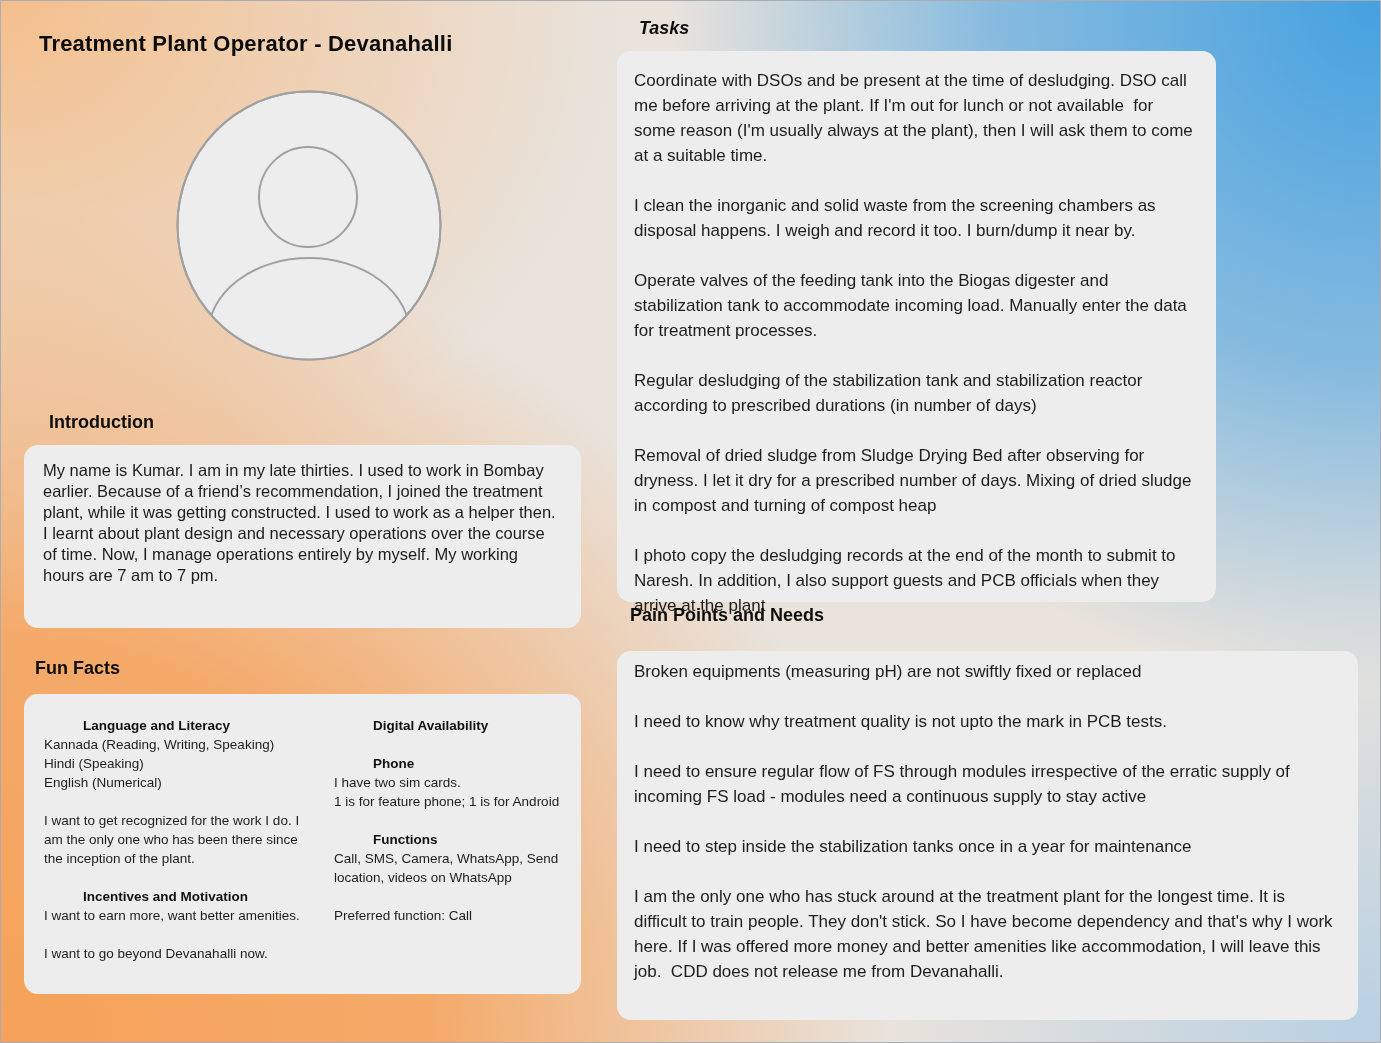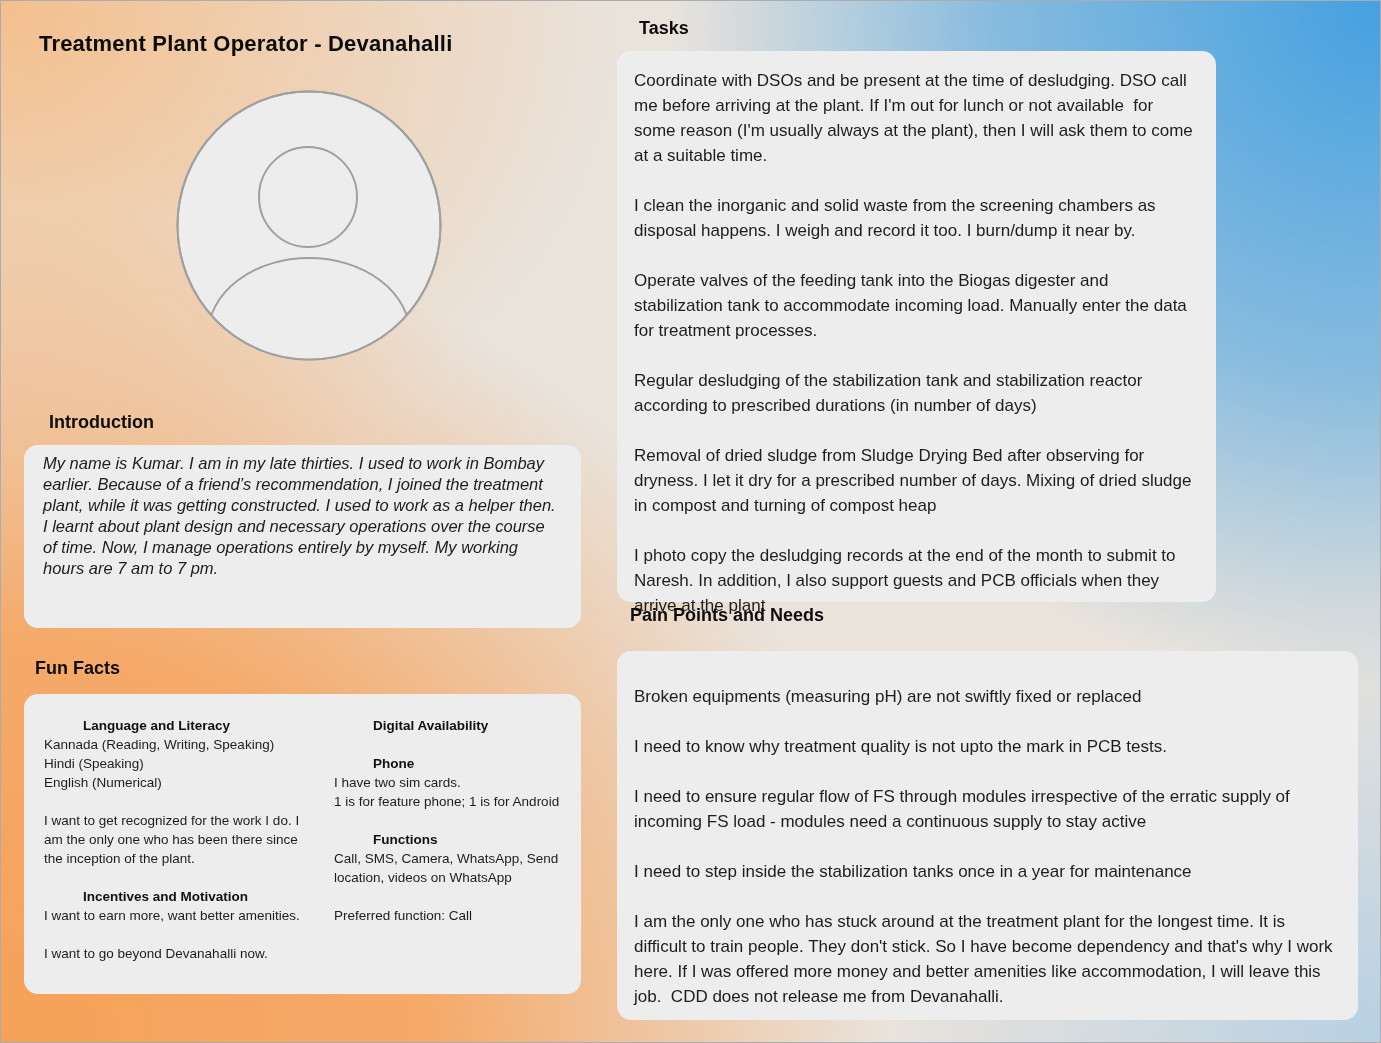--- a/index.html
+++ b/index.html
@@ -35,35 +35,34 @@
     width: 266px; height: 271px;
   }
   .section-heading {
     position: absolute;
     font-size: 18px;
     font-weight: bold;
     color: #0d0d0d;
   }
   .heading-intro  { left: 48px;  top: 411px; }
   .heading-fun    { left: 34px;  top: 657px; }
-  .heading-tasks  { left: 638px; top: 17px; }
+  .heading-tasks  { left: 638px; top: 17px; font-style: italic; }
   .heading-pain   { left: 629px; top: 604px; }
   .card {
     position: absolute;
     background: #ededee;
     border-radius: 14px;
     color: #1d1d1d;
   }
   .card-intro {
     left: 23px; top: 444px;
     width: 557px; height: 183px;
-    padding: 8px 19px;
+    padding: 15px 19px;
     font-size: 16.5px;
     line-height: 21px;
-    font-style: italic;
   }
   .card-fun {
     left: 23px; top: 693px;
     width: 557px; height: 300px;
     padding: 22px 20px;
     font-size: 13.5px;
     line-height: 19px;
   }
   .fun-grid {
     display: grid;
@@ -76,21 +75,21 @@
   .card-tasks {
     left: 616px; top: 50px;
     width: 599px; height: 551px;
     padding: 17px 17px;
     font-size: 17px;
     line-height: 25px;
   }
   .card-pain {
     left: 616px; top: 650px;
     width: 741px; height: 369px;
-    padding: 33px 17px;
+    padding: 8px 17px;
     font-size: 17px;
     line-height: 25px;
   }
   .card p {
     margin-bottom: 25px;
     white-space: pre-wrap;
   }
   .card p:last-child { margin-bottom: 0; }
   .card-intro p { margin-bottom: 0; }
 </style>

